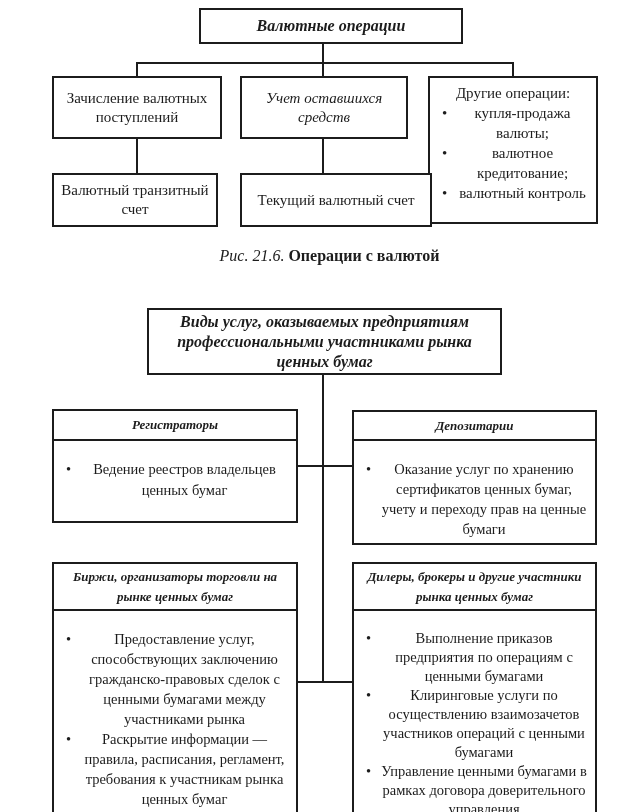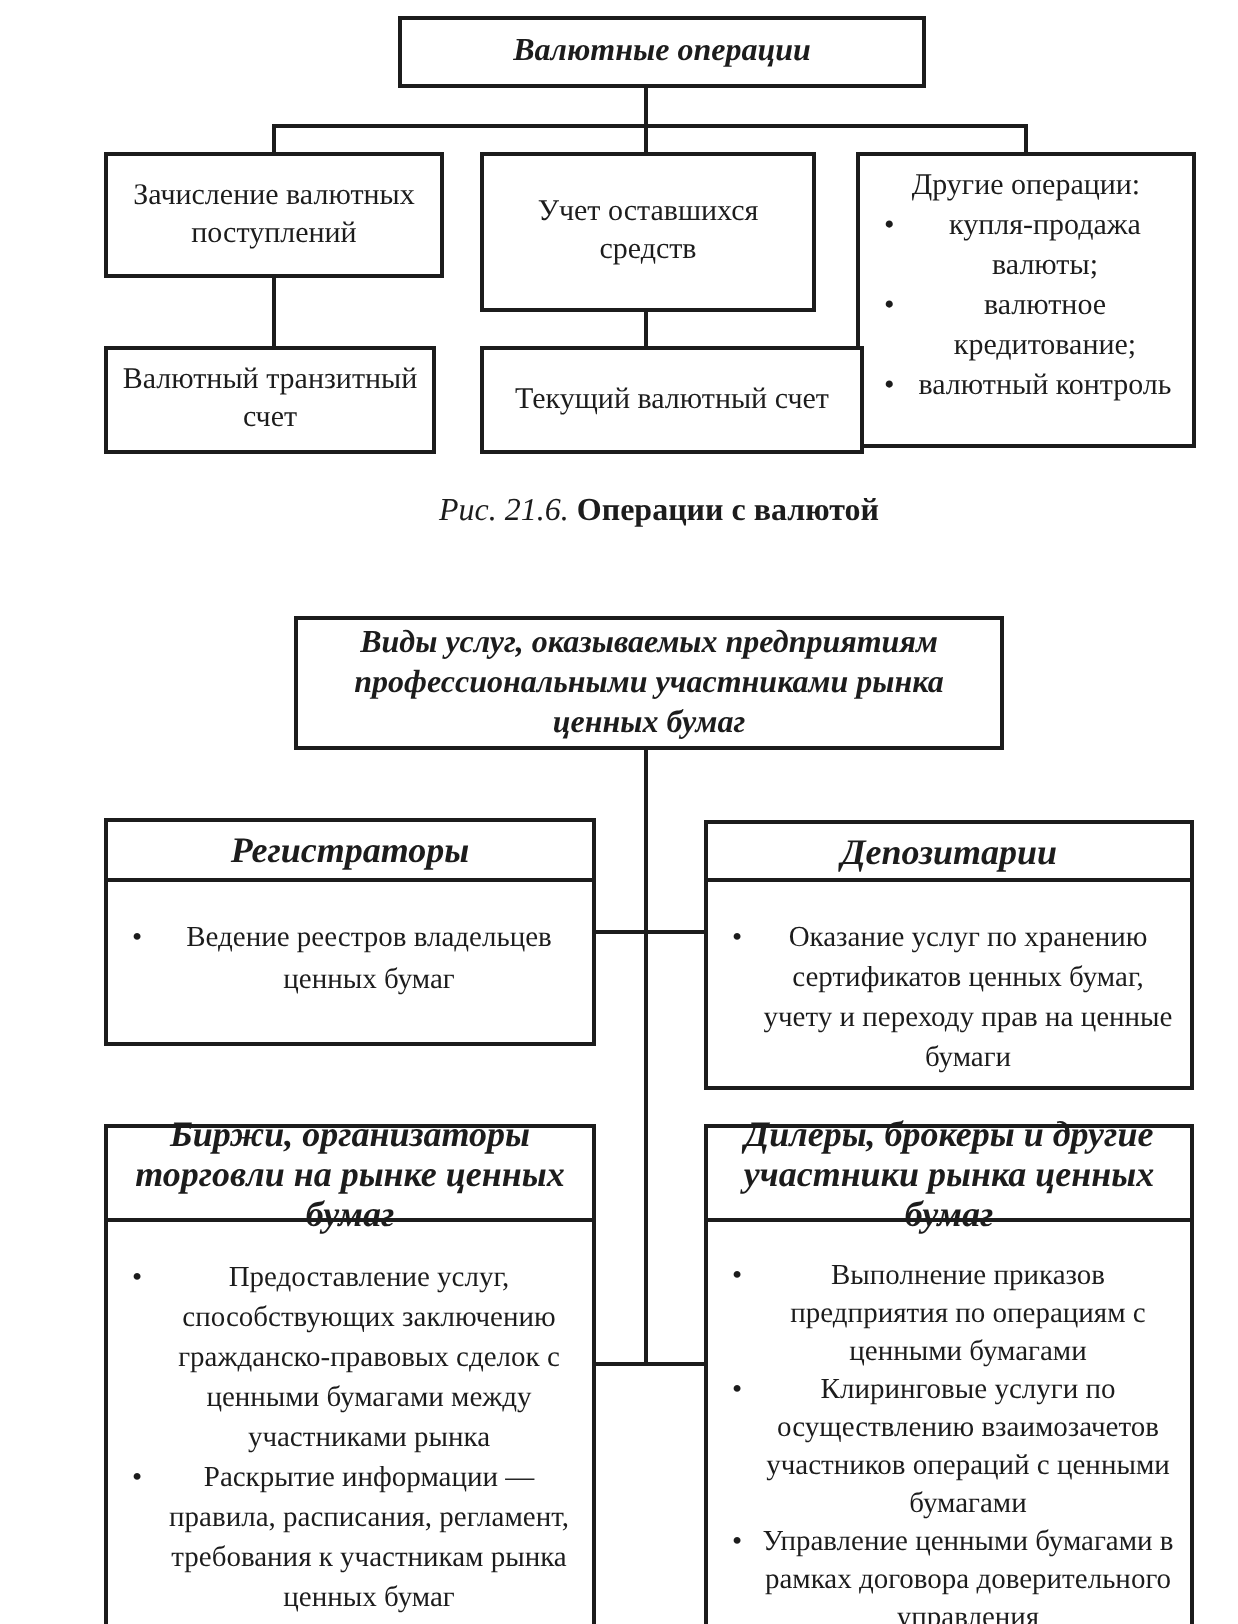--- a/index.html
+++ b/index.html
@@ -29,21 +29,21 @@
 
   
   .caption{position:absolute;left:40px;width:579px;text-align:center;
            font-size:16px;line-height:18px;}
   .cap-i{font-style:italic;}
   .cap-b{font-weight:bold;}
 
   
   .cell{position:absolute;box-sizing:border-box;border:2px solid #1c1c1c;background:#ffffff;}
   .cell-head{border-bottom:2px solid #1c1c1c;font-weight:bold;font-style:italic;
-             text-align:center;font-size:18px;line-height:20px;padding:2px 4px;
+             text-align:center;font-size:13px;line-height:20px;padding:2px 4px;
              display:flex;align-items:center;justify-content:center;}
   .cell-body{padding:18px 7px 4px 7px;font-size:14.5px;}
   .cell-body li{text-align:justify;hyphens:auto;-webkit-hyphens:auto;}
   .lh21 li{line-height:21px;}
   .lh20 li{line-height:20px;}
   .lh19 li{line-height:19px;}
 </style>
 </head>
 <body>
 
@@ -57,21 +57,21 @@
   <div class="ln" style="left:136px;top:62px;width:378px;height:2px;"></div>
   <div class="ln" style="left:136px;top:62px;width:2px;height:14px;"></div>
   <div class="ln" style="left:322px;top:62px;width:2px;height:14px;"></div>
   <div class="ln" style="left:512px;top:62px;width:2px;height:14px;"></div>
   <div class="ln" style="left:136px;top:139px;width:2px;height:34px;"></div>
   <div class="ln" style="left:322px;top:139px;width:2px;height:34px;"></div>
 
   <div class="box cbox" style="left:52px;top:76px;width:170px;height:63px;">
     <span>Зачисление валютных поступлений</span>
   </div>
-  <div class="box cbox" style="left:240px;top:76px;width:168px;height:80px;">
+  <div class="box cbox" style="left:240px;top:76px;width:168px;height:63px;font-style:italic;">
     <span>Учет оставшихся средств</span>
   </div>
   <div class="box ops-box" style="left:428px;top:76px;width:170px;height:148px;">
     <div class="ops-head">Другие операции:</div>
     <ul class="blist">
       <li>купля-продажа валюты;</li>
       <li>валютное кредитование;</li>
       <li>валютный контроль</li>
     </ul>
   </div>

